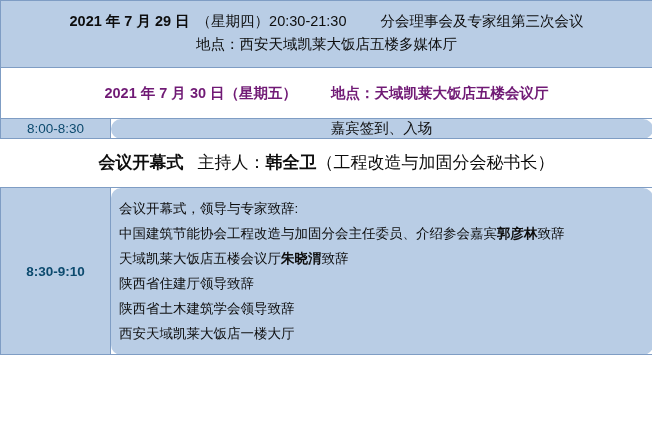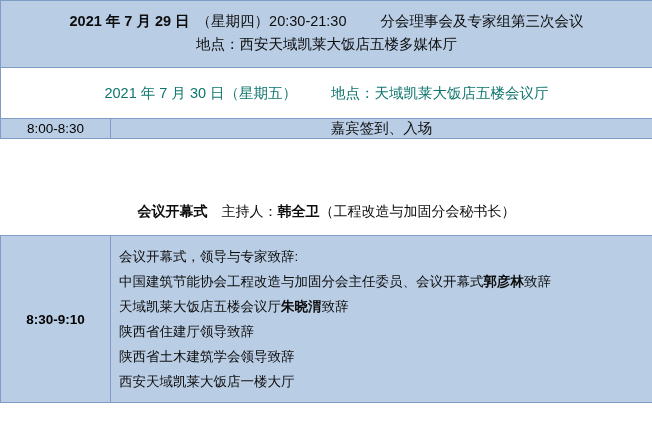--- a/index.html
+++ b/index.html
@@ -59,59 +59,59 @@
   }
   
   .row-white-head td {
     background: #ffffff;
     text-align: center;
     padding: 14px 4px 14px 4px;
   }
   .row-white-head .txt {
     font-size: 14.5px;
     line-height: 22px;
-    color: #0f766e;
-    font-weight: normal;
+    color: #701a75;
+    font-weight: bold;
     white-space: nowrap;
   }
   .gap { display:inline-block; width: 34px; }
   .gap-sm { display:inline-block; width: 14px; }
   .gap-xs { display:inline-block; width: 7px; }
   
   .time-cell {
     width: 110px;
     background: #b9cde5;
     text-align: center;
     font-size: 13.5px;
-    color: #000000;
+    color: #0c4a6e;
     padding: 6px 2px;
     border-left: none;
   }
   .time-cell.tall { vertical-align: middle; font-weight: bold; }
   .content-cell {
     background: #b9cde5;
     text-align: center;
     font-size: 14.5px;
     color: #0d0d0d;
     padding: 8px 4px 10px 4px;
     border-right: none;
+    border-radius: 10px;
   }
   .row-open td {
     background: #ffffff;
     text-align: center;
     padding: 13px 4px 13px 4px;
     border-left: none;
     border-right: none;
   }
   .row-open .txt {
-    font-size: 14px;
+    font-size: 17px;
     line-height: 22px;
     color: #0d0d0d;
     white-space: nowrap;
-    margin-top: 48px;
   }
   .b { font-weight: bold; }
   
   .content-cell.left {
     text-align: left;
     padding: 8px 6px 8px 8px;
     font-size: 13.5px;
     line-height: 25px;
   }
   .content-cell.left .ln {
@@ -153,21 +153,21 @@
     <tr class="row-open">
       <td colspan="2">
         <div class="txt"><span class="b">会议开幕式</span><span class="gap-sm"></span><span>主持人：</span><span class="b">韩全卫</span><span>（工程改造与加固分会秘书长）</span></div>
       </td>
     </tr>
 
     <tr>
       <td class="time-cell tall">8:30-9:10</td>
       <td class="content-cell left">
         <div class="ln">会议开幕式，领导与专家致辞:</div>
-        <div class="ln"><span>中国建筑节能协会工程改造与加固分会主任委员、会议开幕式</span><span class="b">郭彦林</span><span>致辞</span></div>
+        <div class="ln"><span>中国建筑节能协会工程改造与加固分会主任委员、介绍参会嘉宾</span><span class="b">郭彦林</span><span>致辞</span></div>
         <div class="ln"><span>天域凯莱大饭店五楼会议厅</span><span class="b">朱晓渭</span><span>致辞</span></div>
         <div class="ln"><span>陕西省住建厅领导致辞</span></div>
         <div class="ln"><span>陕西省土木建筑学会领导致辞</span></div>
         <div class="ln"><span>西安天域凯莱大饭店一楼大厅</span></div>
       </td>
     </tr>
 
   </tbody>
 </table>
 

